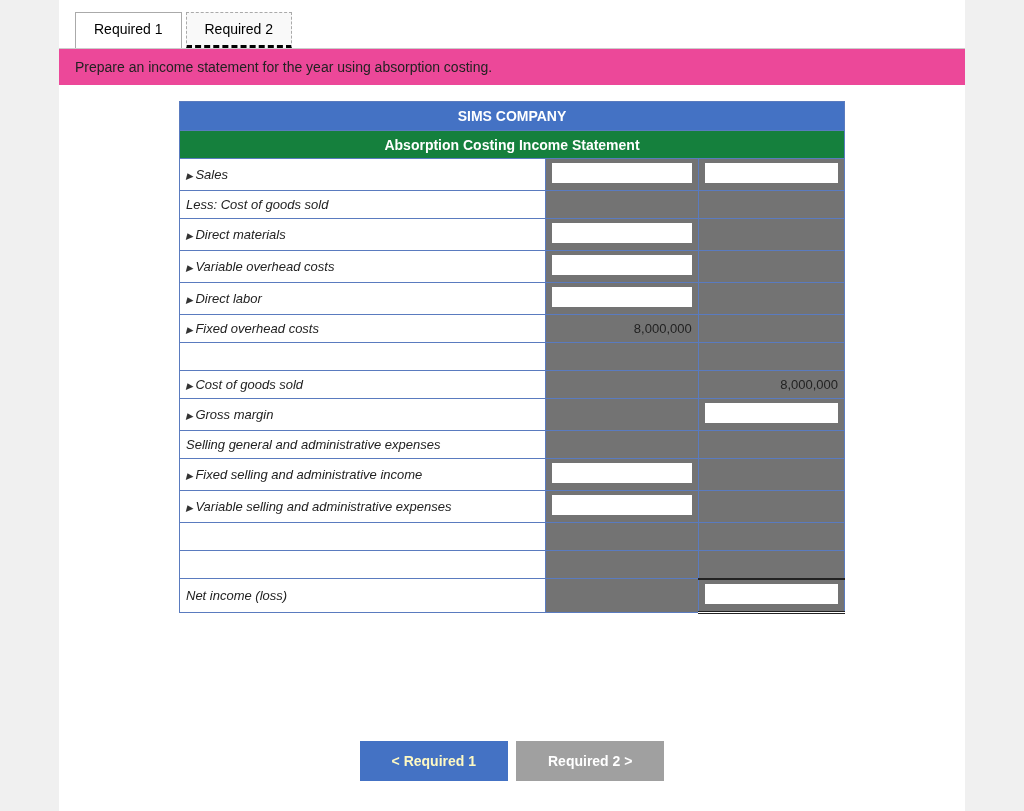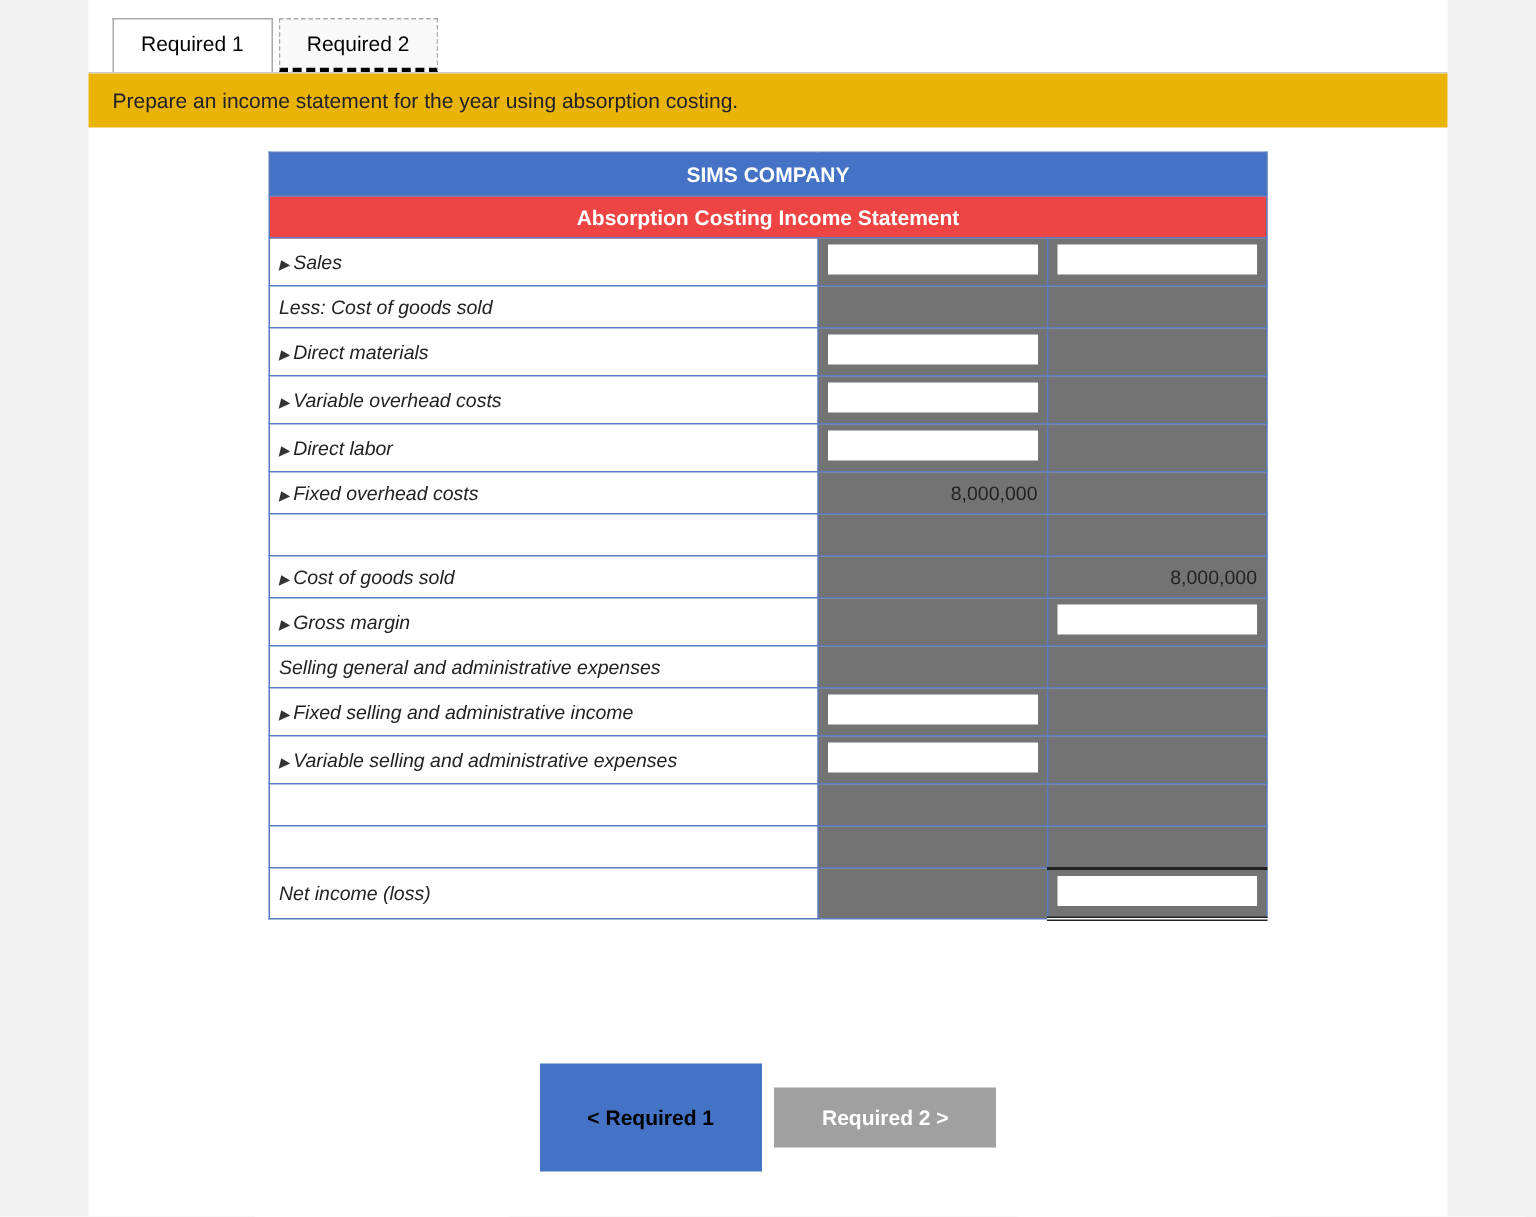--- a/index.html
+++ b/index.html
@@ -40,21 +40,21 @@
     .tab.active {
       background: #fff;
       font-weight: normal;
     }
     .tab.dashed {
       border-style: dashed;
     }
 
     
     .instruction-bar {
-      background: #eab308;
+      background: #ec4899;
       padding: 10px 16px;
       font-size: 14px;
       color: #222;
       margin: 0;
     }
 
     
     .main-content {
       padding: 16px 120px;
       flex: 1;
@@ -70,21 +70,21 @@
 
     .income-table .header-row-company {
       background: #4472c4;
       color: #fff;
       text-align: center;
       font-weight: bold;
       font-size: 14px;
       padding: 6px 4px;
     }
     .income-table .header-row-title {
-      background: #ef4444;
+      background: #15803d;
       color: #fff;
       text-align: center;
       font-weight: bold;
       font-size: 14px;
       padding: 5px 4px;
       border-top: 1px solid #5a7bbf;
     }
 
     .income-table td {
       border: 1px solid #5a7bbf;
@@ -118,23 +118,23 @@
     .bottom-nav {
       display: flex;
       justify-content: center;
       align-items: center;
       gap: 8px;
       padding: 20px 0 30px 0;
     }
 
     .btn-required1 {
       background: #4472c4;
-      color: #000000;
+      color: #fef9c3;
       border: none;
-      padding: 28px 32px;
+      padding: 12px 32px;
       font-size: 14px;
       font-weight: bold;
       cursor: pointer;
       display: flex;
       align-items: center;
       gap: 8px;
     }
     .btn-required2 {
       background: #a0a0a0;
       color: #fff;

